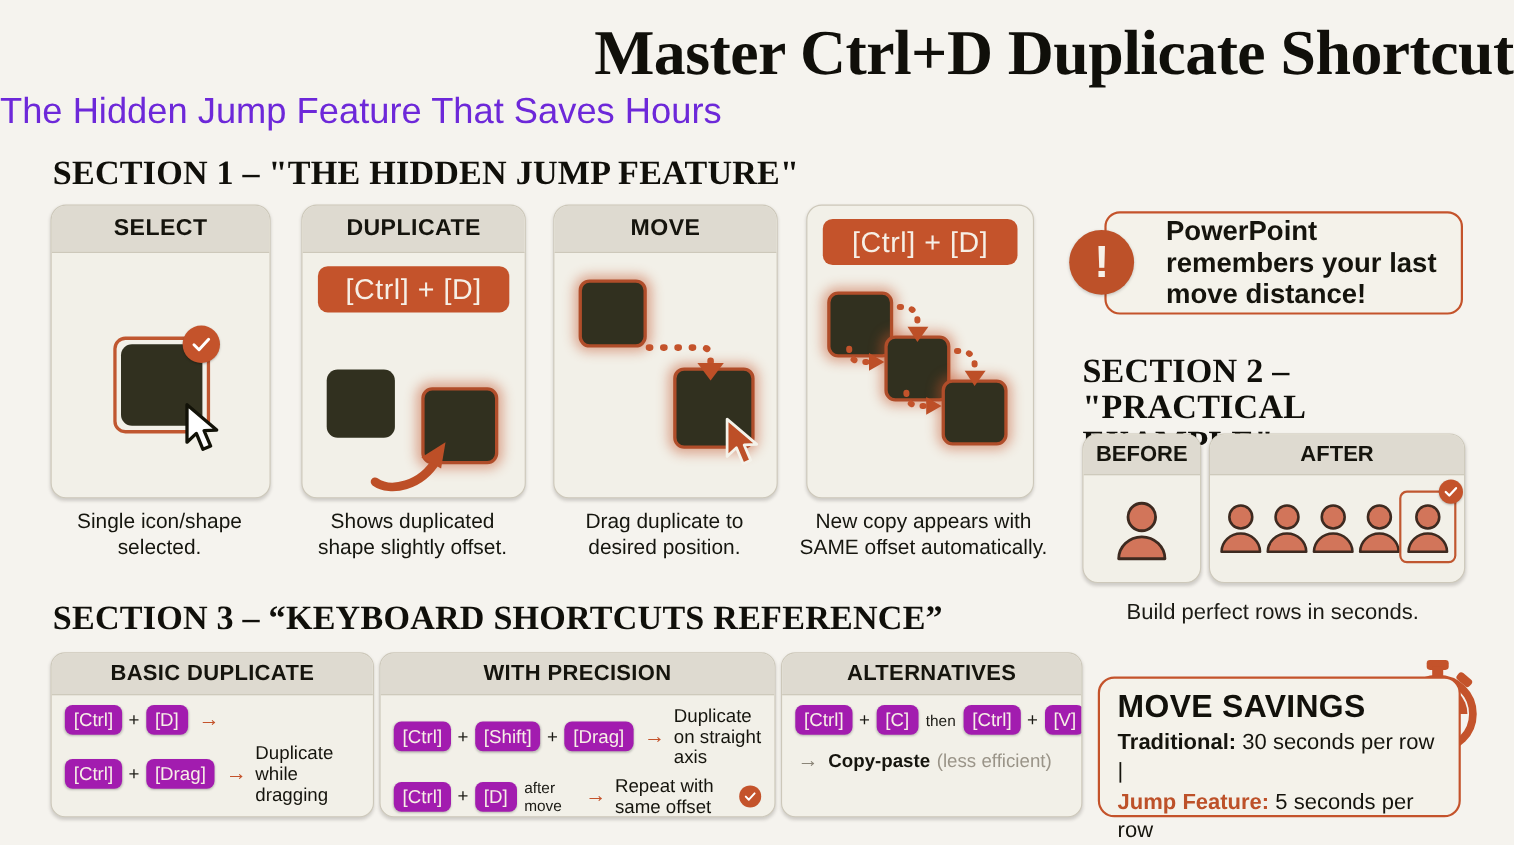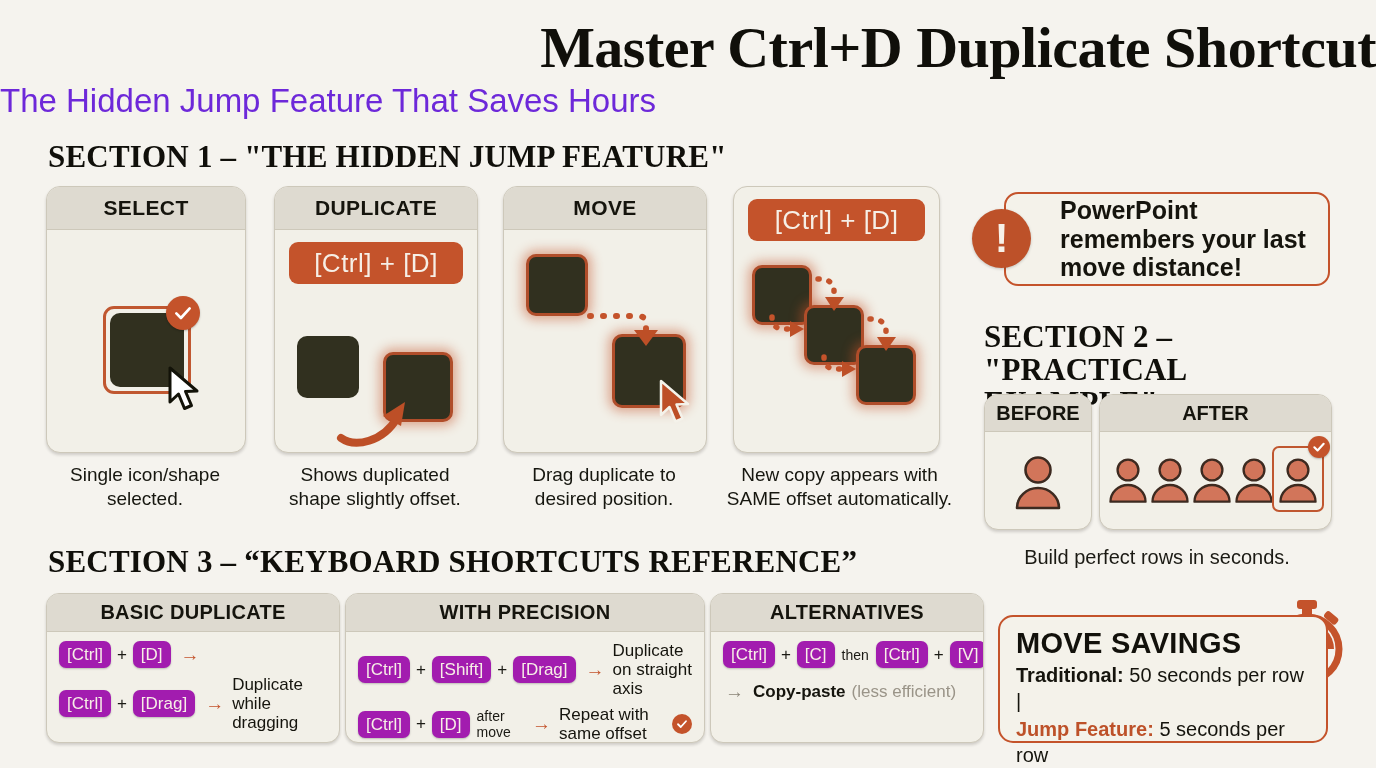--- a/index.html
+++ b/index.html
@@ -402,21 +402,21 @@
     <rect x="64" y="12" width="15" height="8" rx="3" transform="rotate(40 64 12)" fill="#c4532b"></rect>
     <circle cx="43" cy="51" r="32" fill="none" stroke="#c4532b" stroke-width="7"></circle>
     <path d="M43 51 L43 24 A27 27 0 0 1 70 51 Z" fill="#c4532b"></path>
     <rect x="38" y="8" width="10" height="10" fill="#c4532b"></rect>
   </svg>
 
   <div class="savings">
     <div class="savings-title">MOVE SAVINGS</div>
     <div class="savings-line">
       <span class="strong">Traditional:</span>
-      <span>50 seconds per row</span>
+      <span>30 seconds per row</span>
       <span>|</span>
     </div>
     <div class="savings-line">
       <span class="jump">Jump Feature:</span>
       <span>5 seconds per row</span>
     </div>
   </div>
 
 </div>
 

